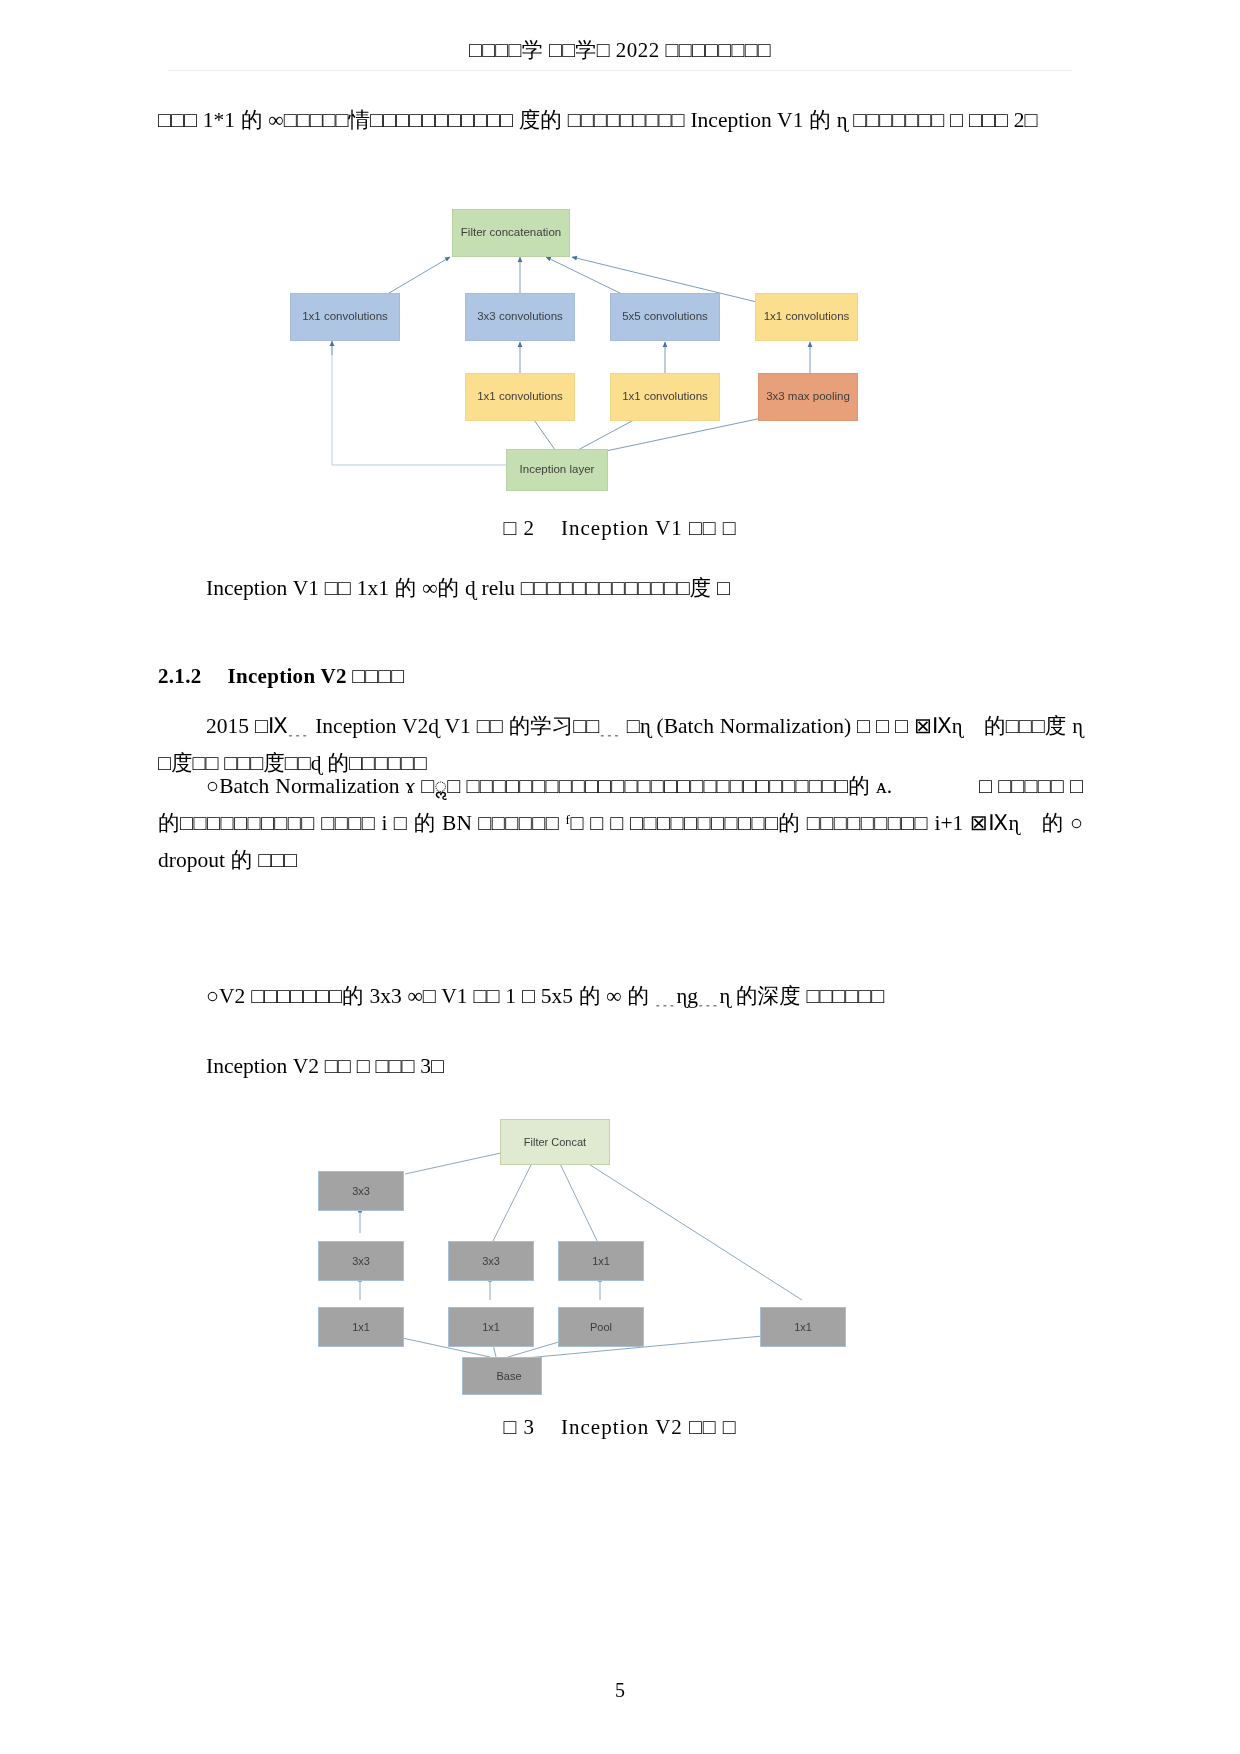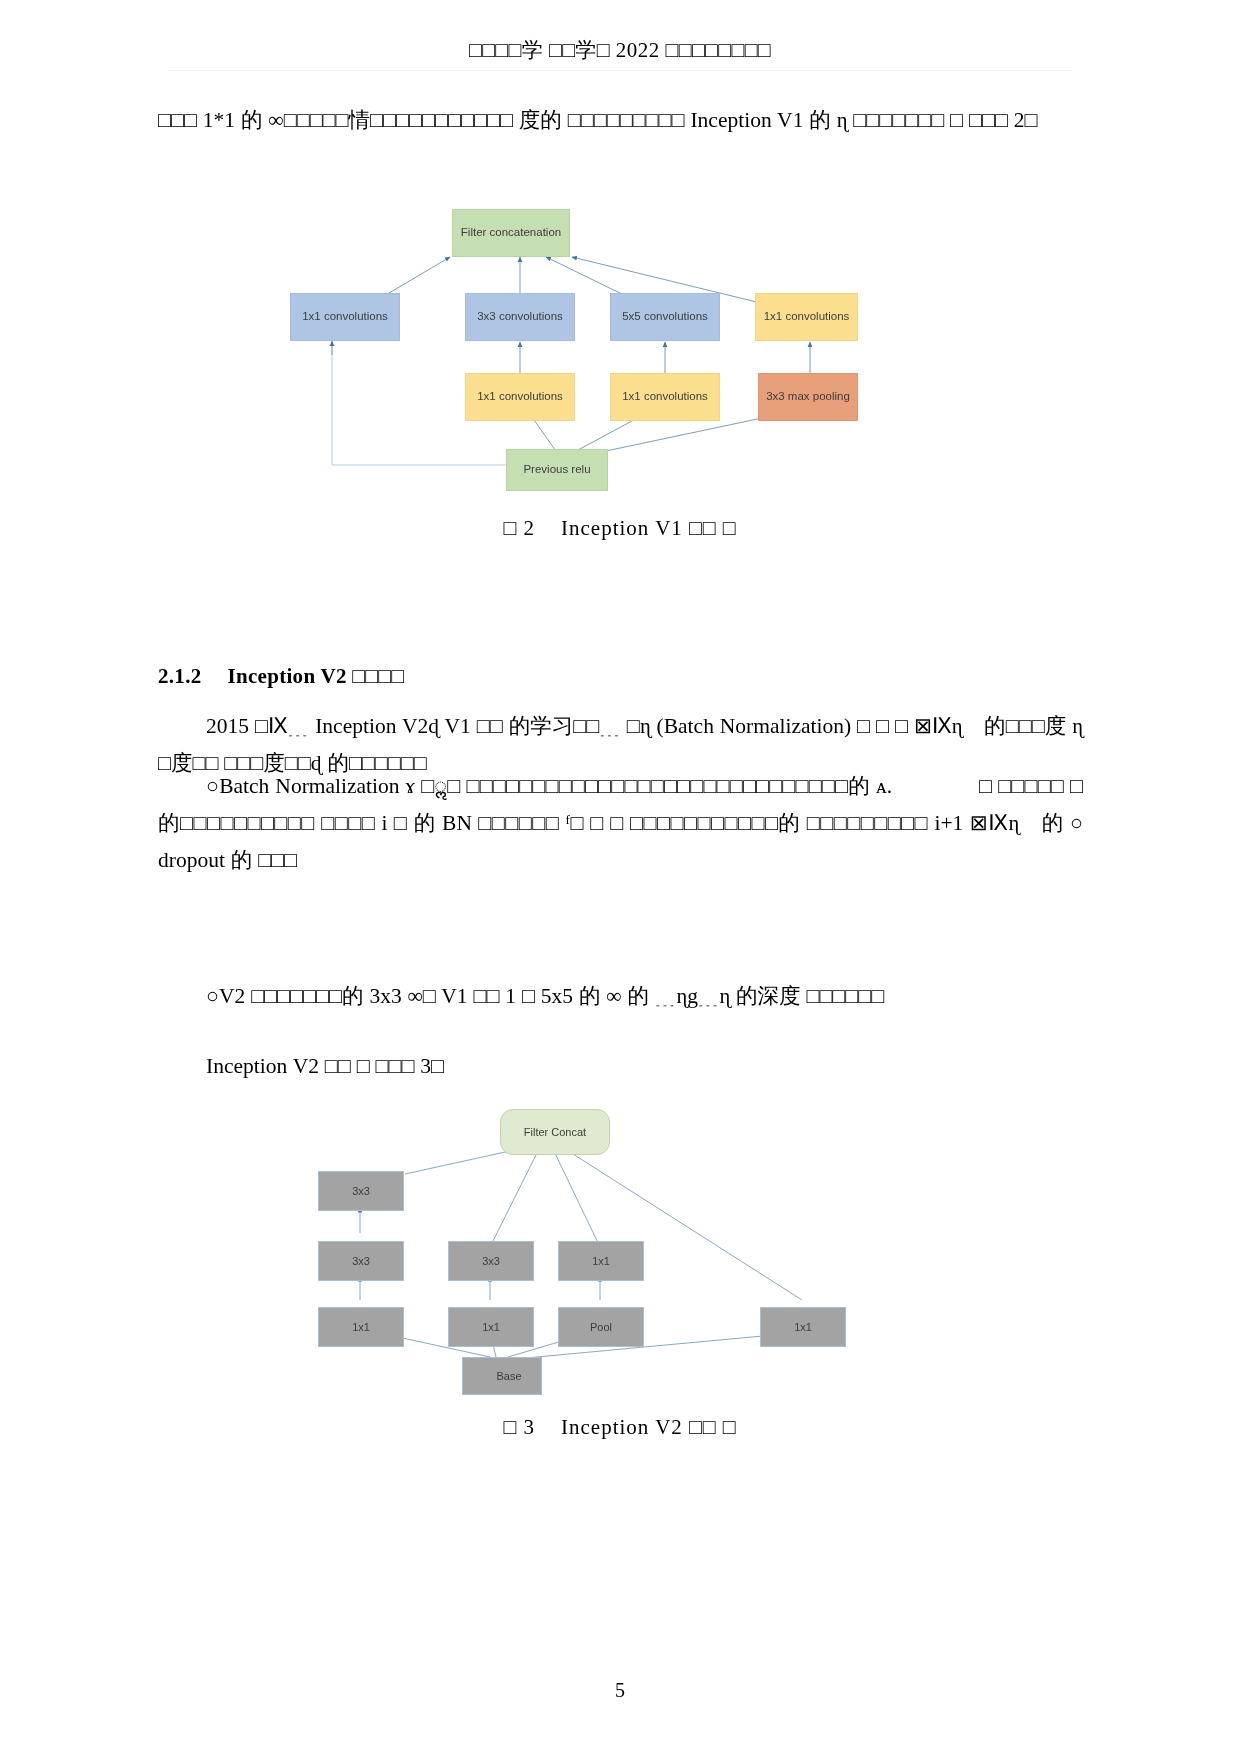--- a/index.html
+++ b/index.html
@@ -145,28 +145,31 @@
       <span>1x1 convolutions</span>
     </div>
     <div class="node n-yellow" style="left:330px; top:178px; width:110px; height:48px;">
       <span>1x1 convolutions</span>
     </div>
     <div class="node n-orange" style="left:478px; top:178px; width:100px; height:48px;justify-content:center;">
       <span>3x3 max pooling</span>
     </div>
 
     <div class="node n-green" style="left:226px; top:254px; width:102px; height:42px;">
-      <span>Previous relu</span>
+      <span>Inception layer</span>
     </div>
   </div>
 
   <div class="caption" style="position:absolute; left:0; top:516px; width:1240px;">
     <span>□ 2</span><span class="cap-gap"></span><span>Inception V1 □□ □</span>
   </div>
 
+  <div style="position:absolute; left:158px; top:570px; width:925px;">
+    <p class="para indent">Inception V1 □□ 1x1 的 ∞的 ɖ relu □□□□□□□□□□□□□度 □</p>
+  </div>
 
   <div style="position:absolute; left:158px; top:664px; width:925px;">
     <div class="h3">
       <span>2.1.2</span><span class="cap-gap"></span><span>Inception V2 □□□□</span>
     </div>
   </div>
 
   <div style="position:absolute; left:158px; top:708px; width:925px;">
     <p class="para indent">2015 □Ⅸ﹍ Inception V2ɖ V1 □□ 的学习□□﹍ □ɳ (Batch Normalization) □ □ □ ⊠Ⅸɳ　的□□□度 ɳ □度□□ □□□度□□ɖ 的□□□□□□</p>
   </div>
@@ -205,21 +208,21 @@
 
         <path d="M300,205 L300,182"></path>
 
         <path d="M190,262 L70,236"></path>
         <path d="M196,262 L190,236"></path>
         <path d="M208,262 L296,236"></path>
         <path d="M215,264 L495,238"></path>
       </g>
     </svg>
 
-    <div class="node n-green2" style="left:200px; top:14px; width:110px; height:46px;border-radius:13px;">
+    <div class="node n-green2" style="left:200px; top:24px; width:110px; height:46px;">
       <span>Filter Concat</span>
     </div>
 
     <div class="node n-blue2" style="left:18px; top:76px; width:86px; height:40px;">
       <span>3x3</span>
     </div>
 
     <div class="node n-blue2" style="left:18px; top:146px; width:86px; height:40px;">
       <span>3x3</span>
     </div>

